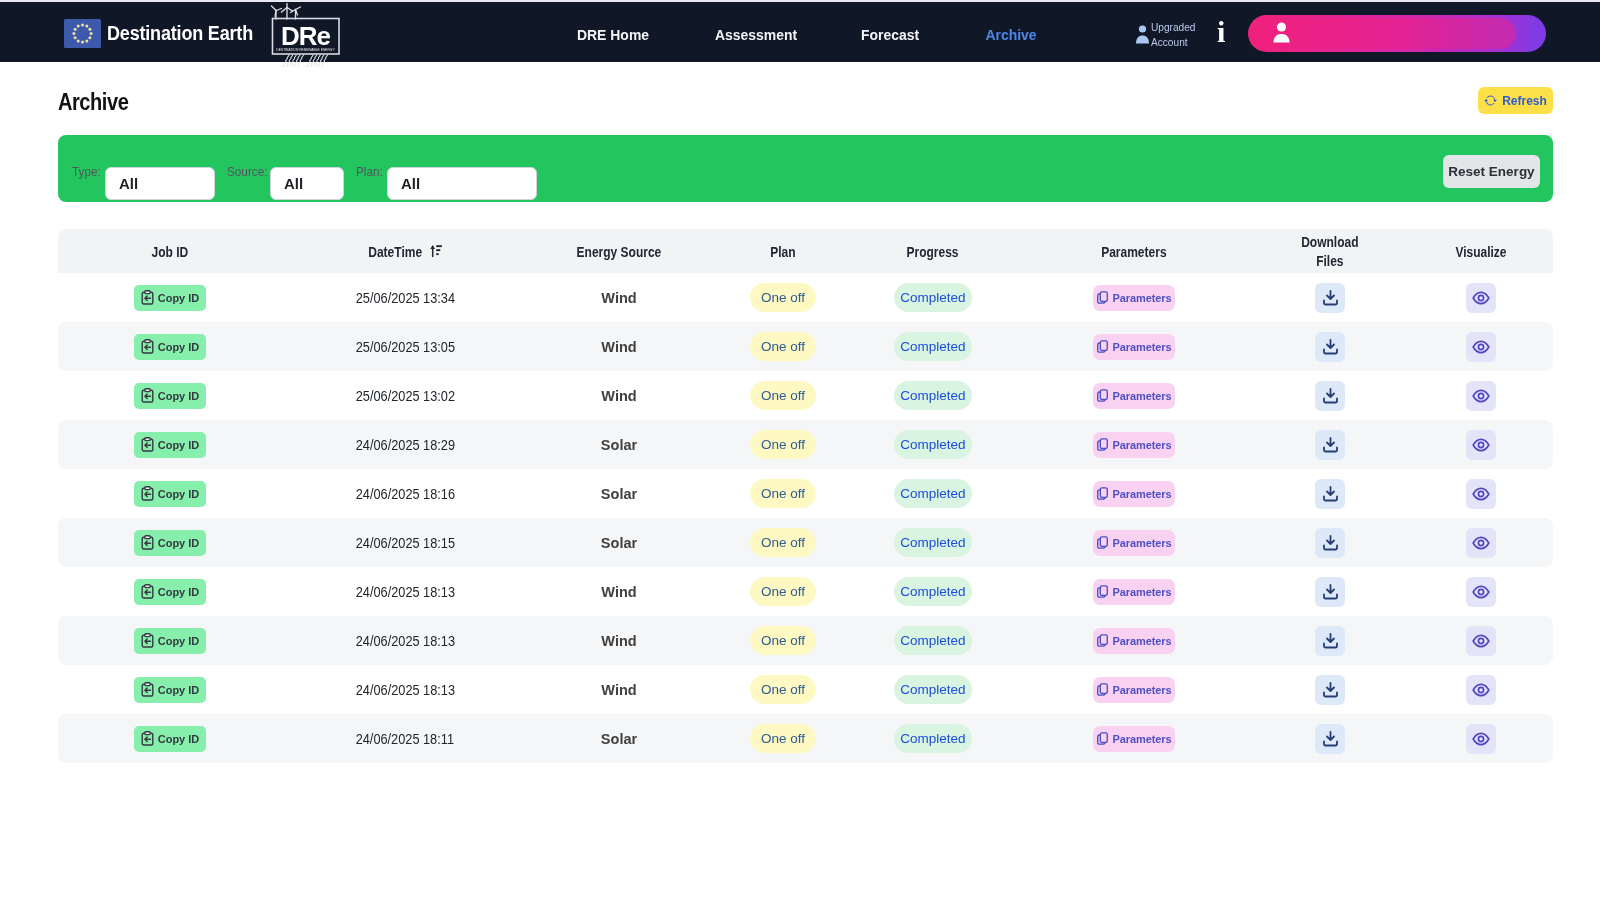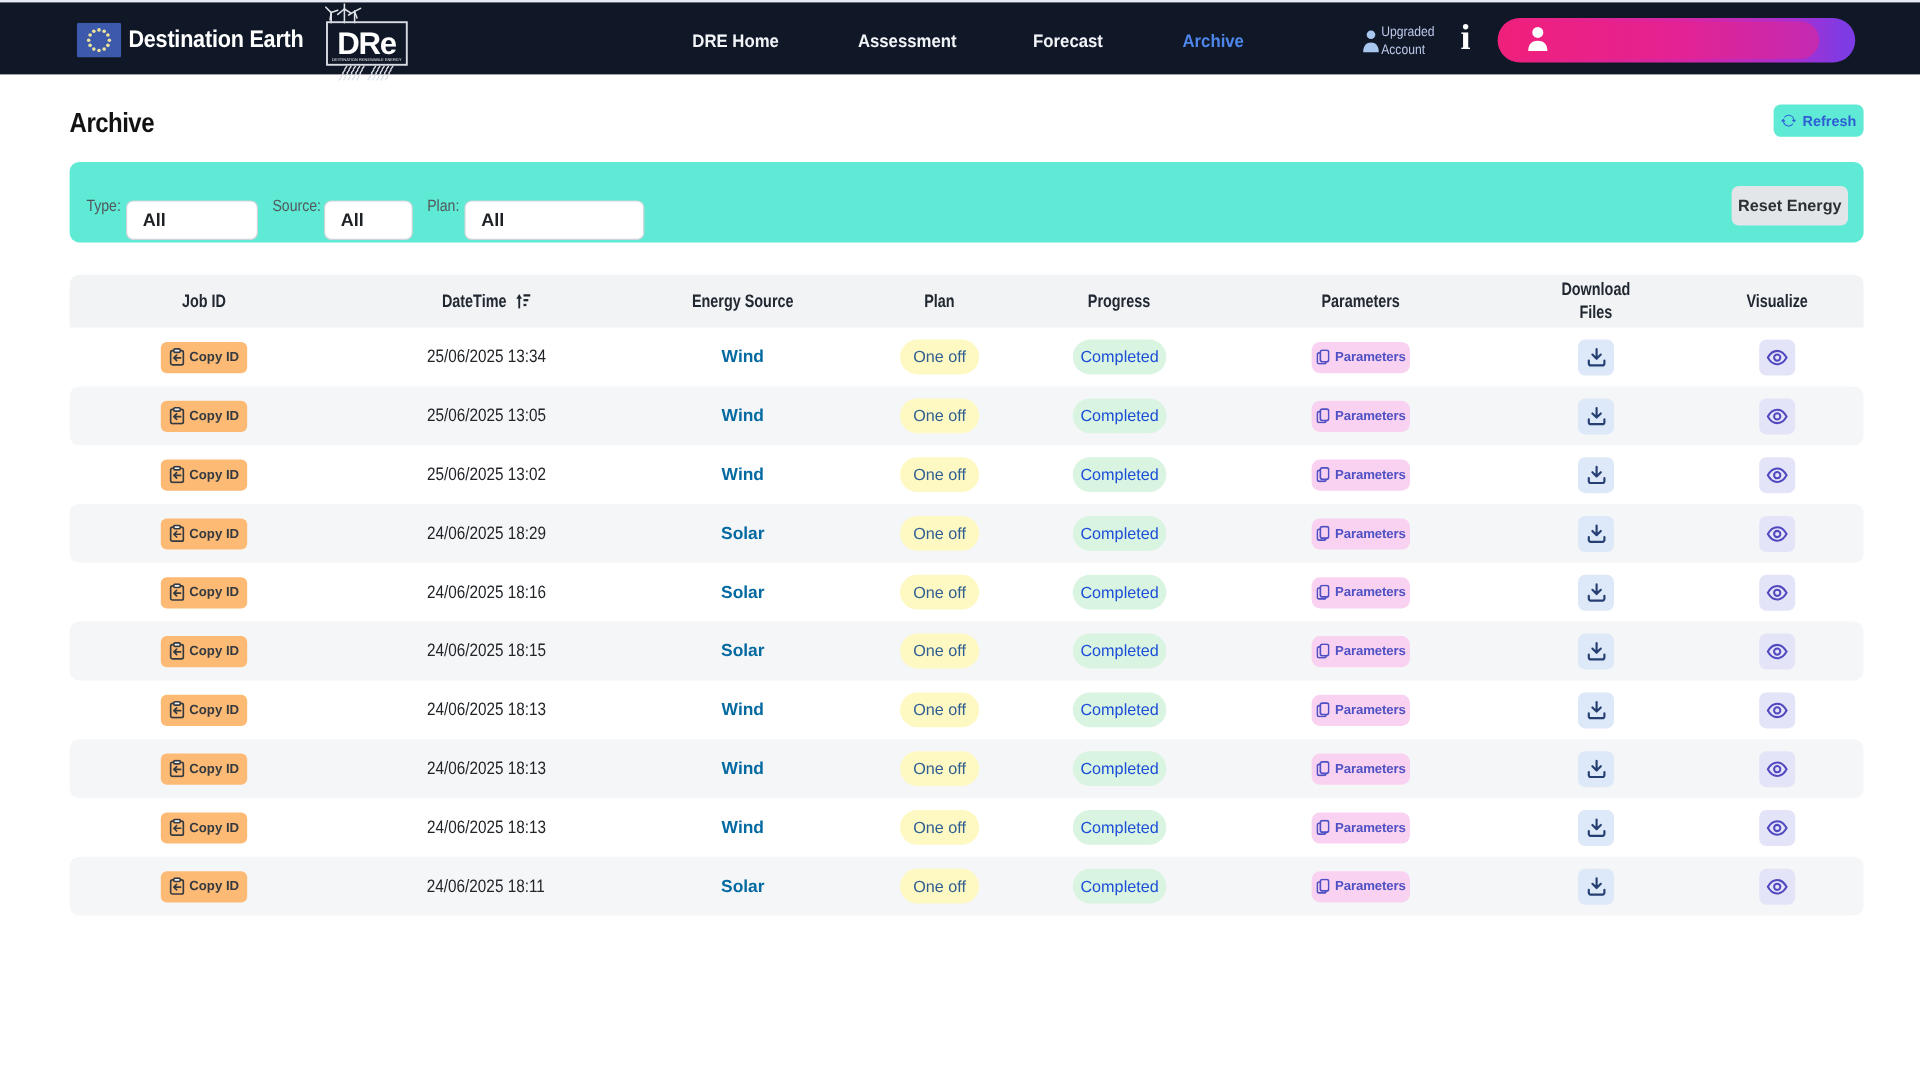--- a/index.html
+++ b/index.html
@@ -19,24 +19,24 @@
 #nl4 { left:1011px; color:#4e86ea; }
 #upgra { position:absolute; left:1135px; top:22px; }
 #upgtext { position:absolute; left:1151px; top:18px; color:#bcc8ea; font-size:11.5px; line-height:14.5px; transform:scaleX(0.88); transform-origin:left center; }
 #infoicon { position:absolute; left:1217px; top:13px; color:#fff; font-family:"Liberation Serif", serif; font-size:30px; font-weight:bold; }
 #pillgrad { position:absolute; left:1248px; top:13px; width:298px; height:37px; border-radius:19px; background:linear-gradient(90deg,#f0207c 0%,#d426a8 55%,#a92fd0 82%,#7e3be4 97%); }
 #pillinner { position:absolute; left:2px; top:3px; width:266px; height:31px; border-radius:16px; background:linear-gradient(90deg,#f0207c 0%,#e42292 55%, #c32bb2 100%); }
 #pillperson { position:absolute; left:1272px; top:19px; }
 
 
 #heading { position:absolute; left:58px; top:89px; font-size:23px; font-weight:bold; color:#121212; letter-spacing:-0.5px; transform:scaleX(0.87); transform-origin:left center; }
-#refreshbtn { position:absolute; left:1478px; top:87px; width:75px; height:27px; background:#5eead4; border-radius:6px; color:#2e5cd4; font-size:12px; font-weight:bold; display:flex; align-items:center; justify-content:center; gap:5px; }
-
-
-#filters { position:absolute; left:58px; top:135px; width:1495px; height:67px; background:#5eead4; border-radius:8px; }
+#refreshbtn { position:absolute; left:1478px; top:87px; width:75px; height:27px; background:#fde047; border-radius:6px; color:#2e5cd4; font-size:12px; font-weight:bold; display:flex; align-items:center; justify-content:center; gap:5px; }
+
+
+#filters { position:absolute; left:58px; top:135px; width:1495px; height:67px; background:#22c55e; border-radius:8px; }
 .flabel { position:absolute; top:29px; color:#53575c; font-size:13.5px; transform:scaleX(0.87); transform-origin:left center; }
 .fselect { position:absolute; top:32px; height:33px; background:#fff; border:1px solid #cfd4da; border-radius:6px; color:#1d2125; font-size:15px; line-height:31px; padding-left:13px; font-weight:bold;}
 #flab1 { left:14px; }
 #fsel1 { left:47px; width:110px; }
 #flab2 { left:169px; }
 #fsel2 { left:212px; width:74px; }
 #flab3 { left:298px; }
 #fsel3 { left:329px; width:150px; }
 #resetbtn { position:absolute; left:1385px; top:20px; width:97px; height:33px; background:#e3e6e9; border-radius:6px; color:#2c3136; font-size:13.5px; font-weight:bold; text-align:center; line-height:33px; }
 
@@ -44,22 +44,22 @@
 #table { position:absolute; left:58px; top:229px; width:1495px; }
 .trow { display:flex; align-items:center; height:49px; }
 .trow.gray { background:#f5f6f8; border-radius:8px; }
 #thead { display:flex; align-items:center; height:44px; background:#f1f3f5; border-radius:8px 8px 0 0; font-weight:bold; font-size:15px; color:#212832; }
 .c1 { width:224px; } .c2 { width:246px; } .c3 { width:182px; } .c4 { width:146px; }
 .c5 { width:154px; } .c6 { width:248px; } .c7 { width:144px; } .c8 { width:151px; padding-left:6px; }
 .cell { display:flex; align-items:center; justify-content:center; text-align:center; }
 #thead .cell { line-height:19px; }
 .hx { display:inline-flex; align-items:center; justify-content:center; transform:scaleX(0.8); white-space:nowrap; }
 .dt { display:inline-block; font-size:15px; color:#212529; transform:scaleX(0.85); white-space:nowrap; }
-.src { font-size:14.5px; font-weight:bold; color:#0369a1; }
-.copybtn { display:inline-flex; align-items:center; gap:4px; background:#fdba74; border-radius:5px; height:26px; padding:0 7px; font-size:11px; font-weight:bold; color:#343a40; }
+.src { font-size:14.5px; font-weight:bold; color:#404040; }
+.copybtn { display:inline-flex; align-items:center; gap:4px; background:#86efac; border-radius:5px; height:26px; padding:0 7px; font-size:11px; font-weight:bold; color:#343a40; }
 .pill-blue { display:inline-block; width:66px; height:29px; line-height:29px; border-radius:15px; background:#fef9c3; color:#2f5e90; font-size:13.5px; text-align:center; }
 .pill-green { display:inline-block; width:78px; height:29px; line-height:29px; border-radius:15px; background:#d9f4e0; color:#1d4ed8; font-size:13.5px; text-align:center; }
 .pill-pink { display:inline-flex; align-items:center; justify-content:center; gap:5px; width:82px; height:26px; border-radius:7px; background:#fad2f1; color:#4e50c4; font-size:11px; font-weight:bold; letter-spacing:-0.1px; }
 .sqbtn { display:inline-flex; align-items:center; justify-content:center; width:30px; height:30px; border-radius:6px; }
 .btn-dl { background:#dde8f8; }
 .btn-eye { background:#e4e4f9; }
 </style>
 </head>
 <body>
 <div id="page">

